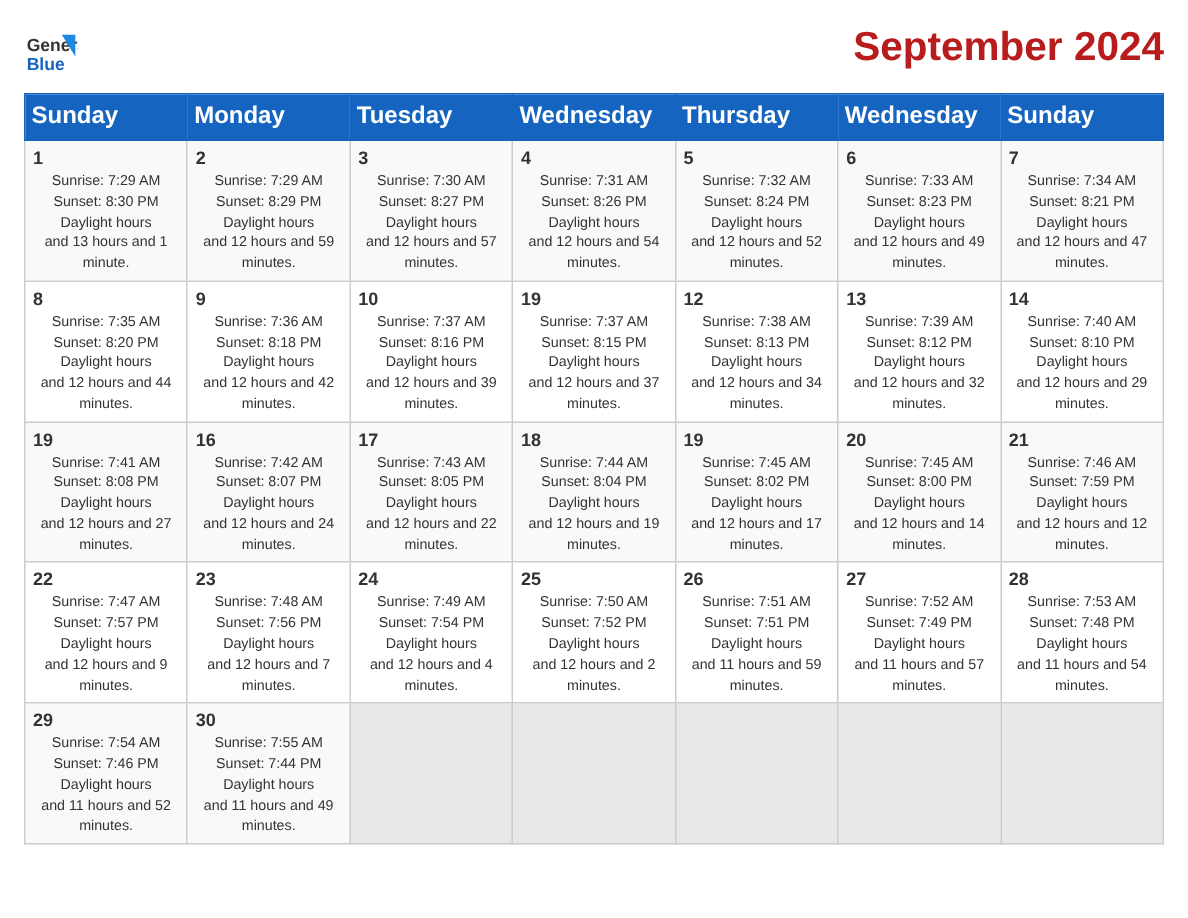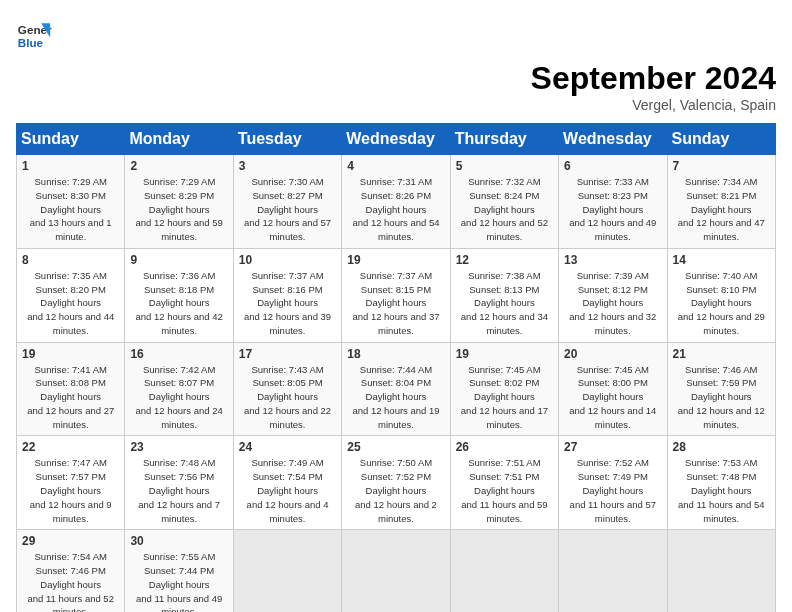--- a/index.html
+++ b/index.html
@@ -20,24 +20,23 @@
       display: flex;
       align-items: center;
       gap: 6px;
     }
     .logo-icon {
       width: 36px;
       height: 36px;
     }
     .title-block { text-align: right; }
     .month-title {
-      font-size: 32px;
+      font-size: 27px;
       font-weight: bold;
-      color: #000000;
-      margin-top: 44px;
+      color: #b91c1c;
     }
     .location {
       font-size: 14px;
       color: #555;
     }
     table {
       width: 100%;
       border-collapse: collapse;
       table-layout: fixed;
     }
@@ -78,21 +77,20 @@
 <div class="header">
   <div class="logo">
     <svg class="logo-icon" viewBox="0 0 40 40">
       <text x="2" y="20" font-size="13" font-weight="bold" fill="#333">General</text>
       <text x="2" y="34" font-size="13" font-weight="bold" fill="#1565c0">Blue</text>
       <polygon points="28,8 38,8 38,24" fill="#1e88e5"></polygon>
     </svg>
   </div>
   <div class="title-block">
     <div class="month-title">September 2024</div>
-    <div class="location">Vergel, Valencia, Spain</div>
   </div>
 </div>
 
 <table>
   <thead>
     <tr>
       <th>Sunday</th>
       <th>Monday</th>
       <th>Tuesday</th>
       <th>Wednesday</th>

